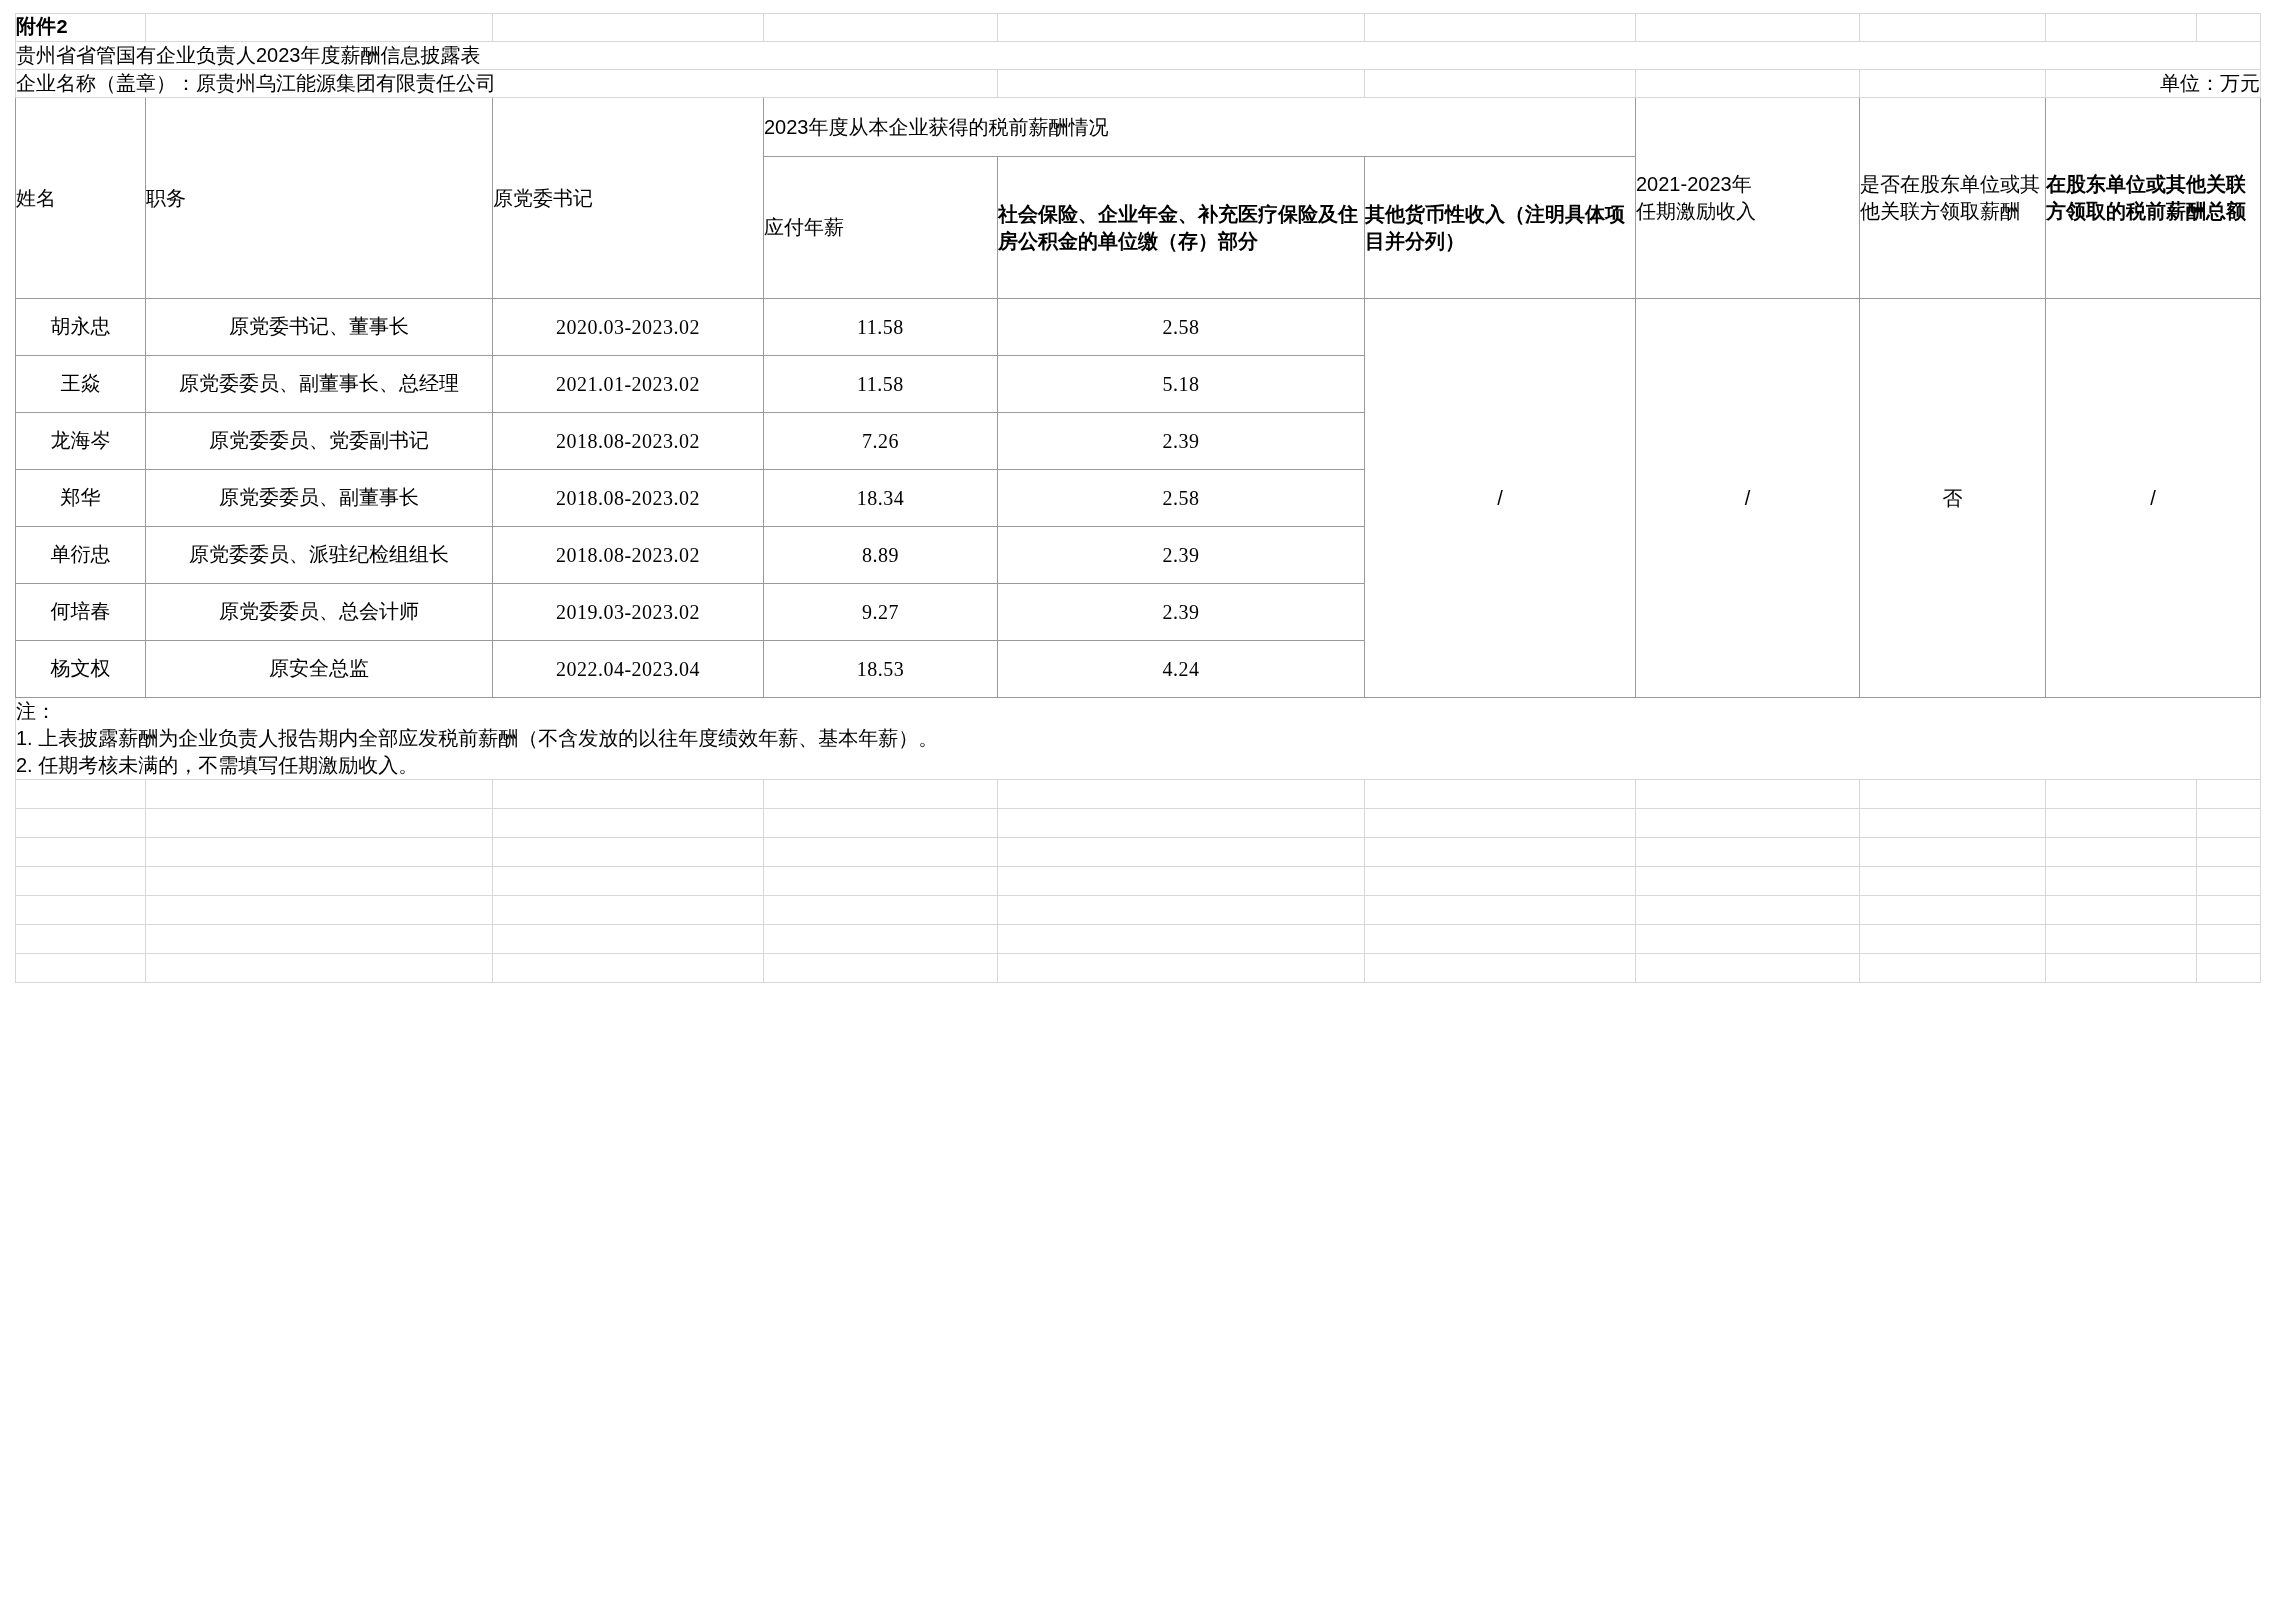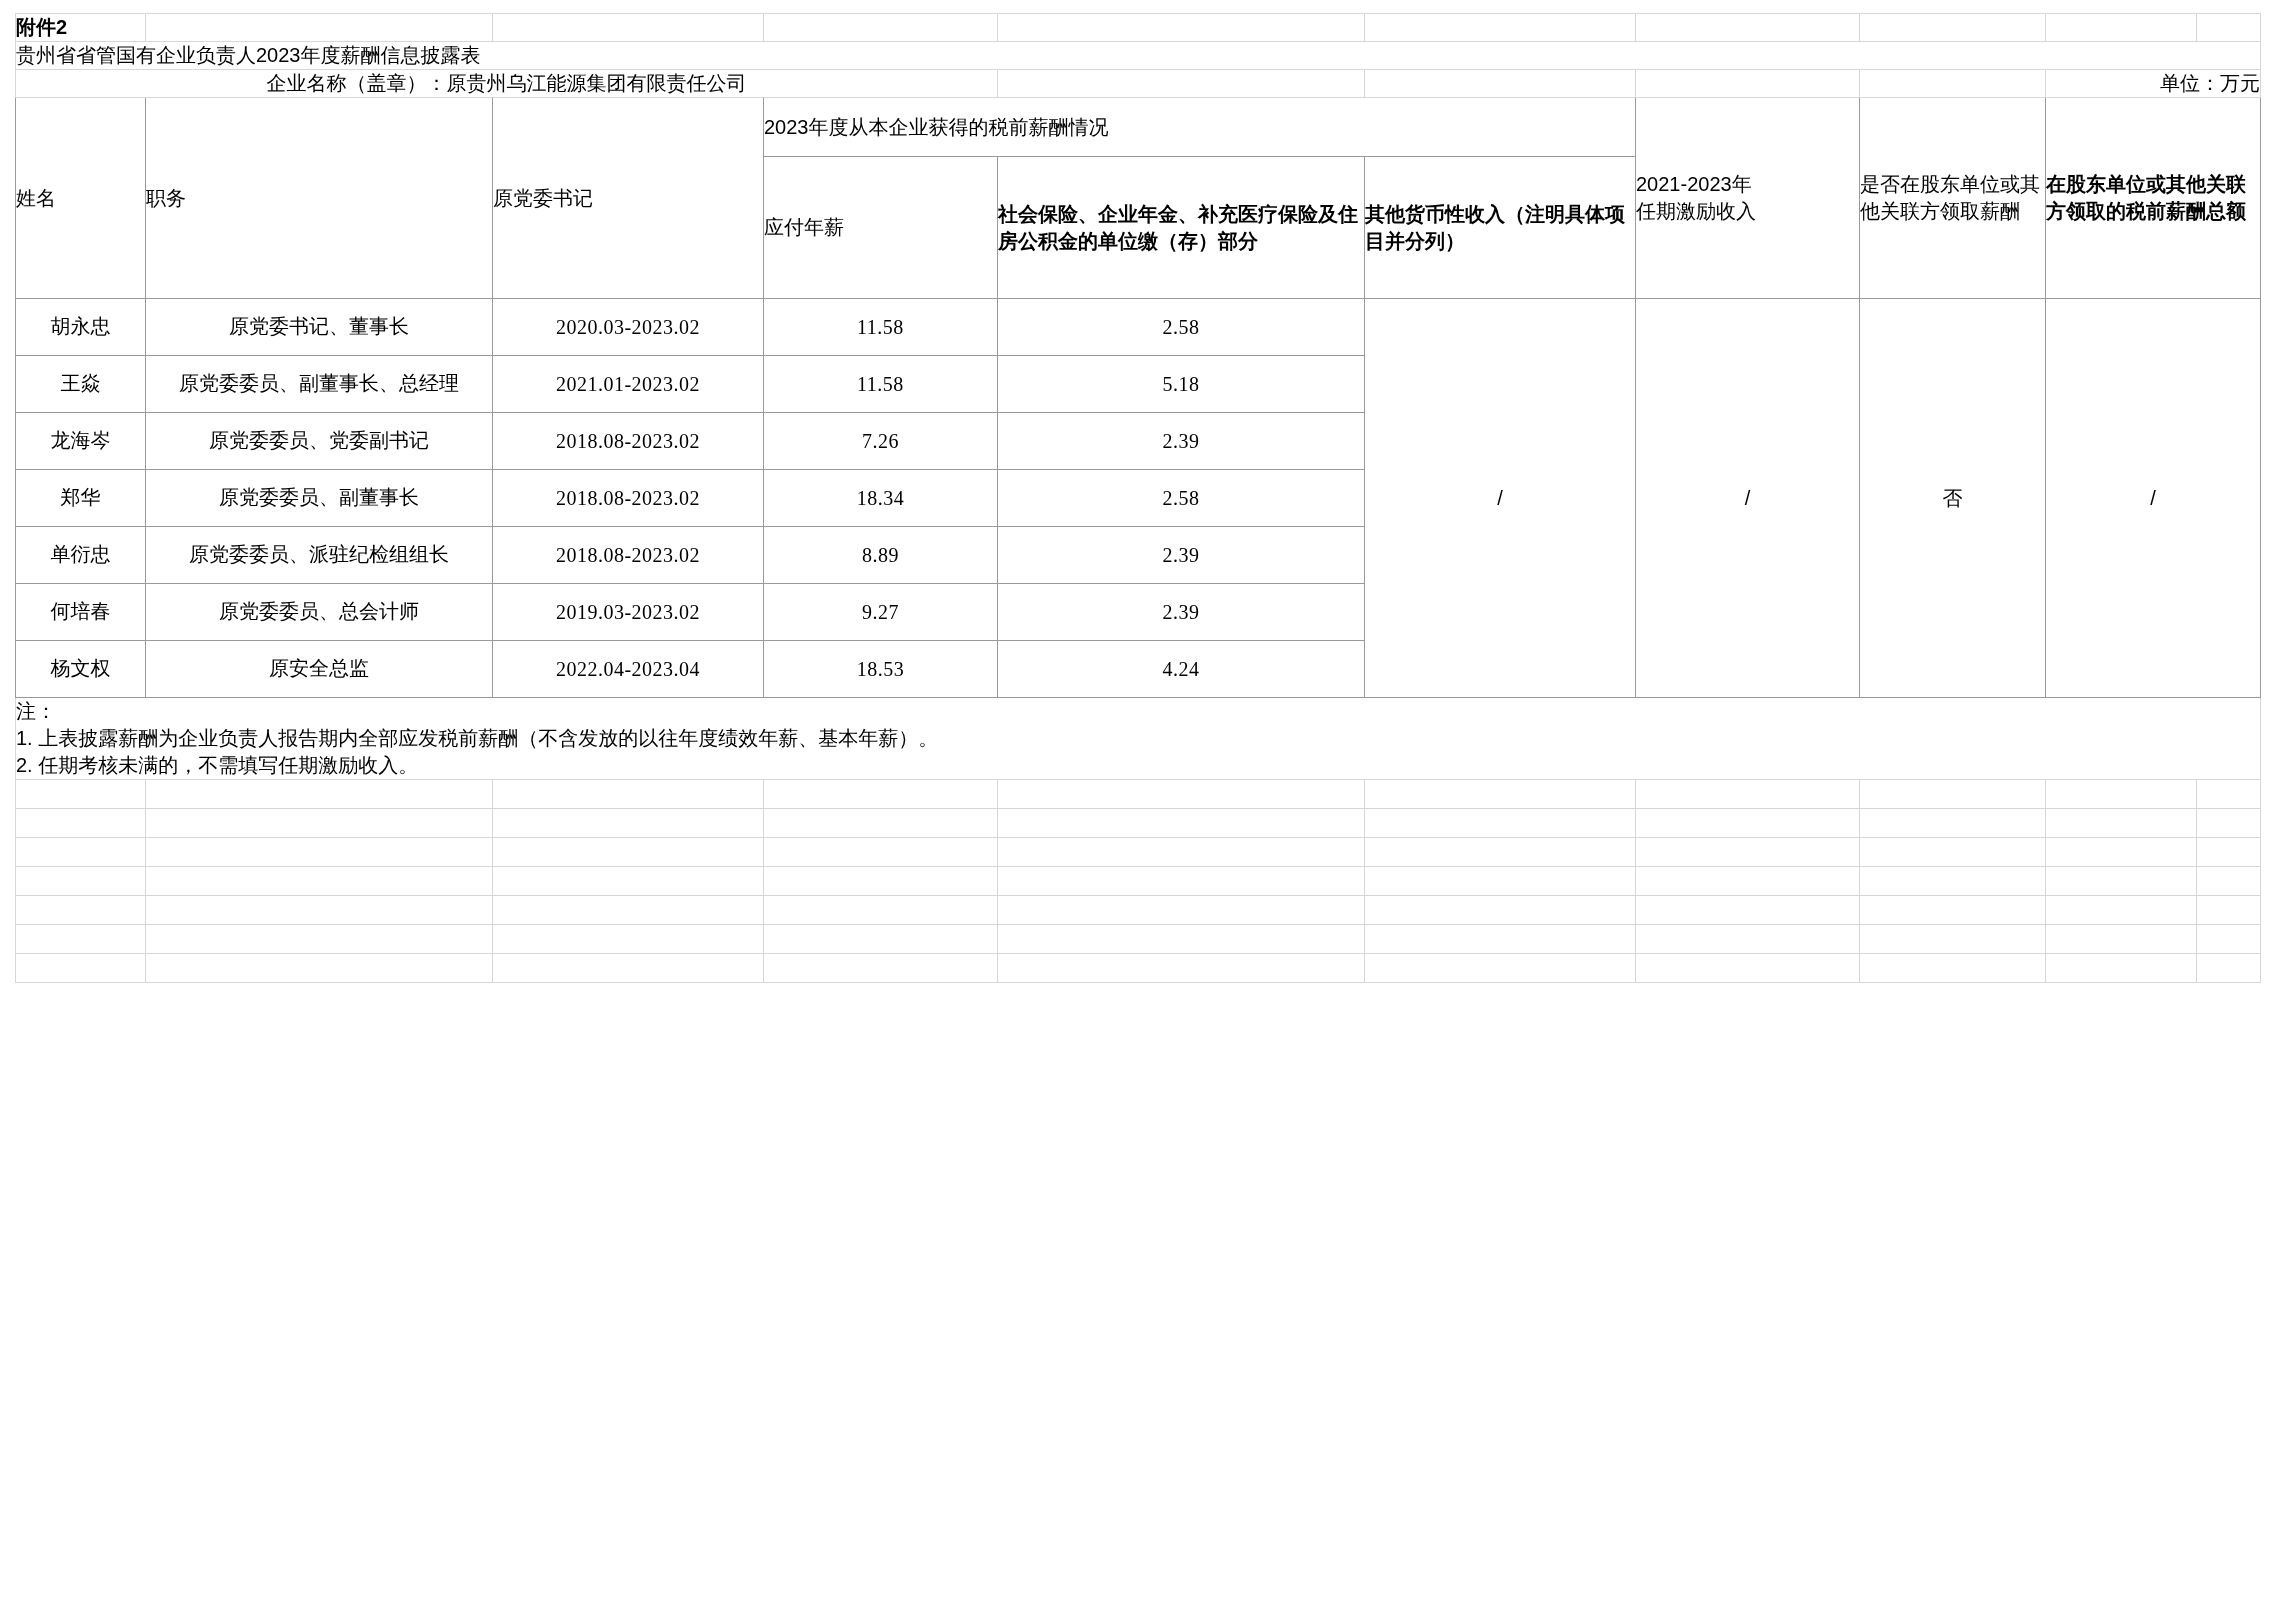--- a/index.html
+++ b/index.html
@@ -31,29 +31,29 @@
     padding: 0;
     vertical-align: middle;
     font-size: 20px;
     line-height: 1.35;
   }
   .nb { border: 0.9px solid #d7d7d7 !important; }
   .cell-pad { padding: 3.8px 7.5px; }
   .attach {
     font-size: 23.5px;
     font-weight: bold;
-    font-family: Liberation Sans, sans-serif;
+    font-family: Liberation Mono, monospace;
     padding-left: 9.4px;
     white-space: nowrap;
   }
   .company {
     font-size: 21.7px;
     padding-left: 11.3px;
     white-space: nowrap;
-    text-align: center;
+    text-align: left;
   }
   .unit {
     font-size: 21.7px;
     text-align: right;
     padding-right: 13px;
     white-space: nowrap;
     font-family: Liberation Serif, serif;
   }
   .hdr {
     font-size: 21.7px;

